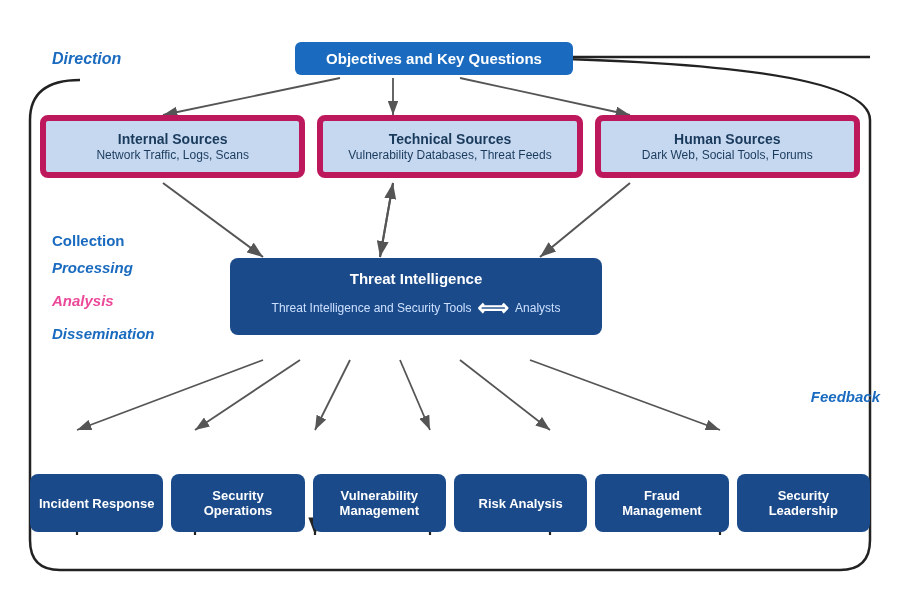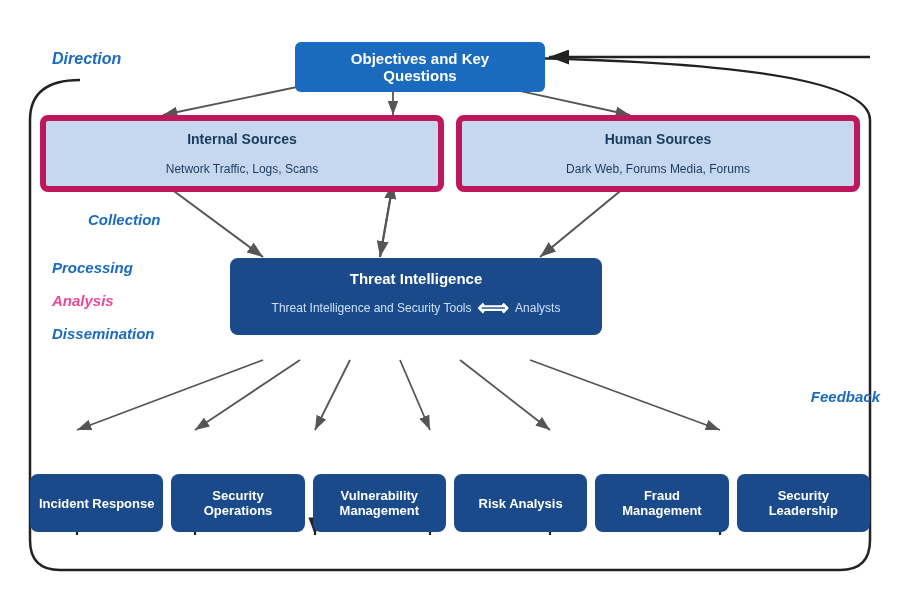--- a/index.html
+++ b/index.html
@@ -27,21 +27,21 @@
       position: absolute;
       background: #1a6bbf;
       color: #fff;
       border-radius: 6px;
       font-weight: bold;
       font-size: 15px;
       padding: 8px 18px;
       text-align: center;
       top: 42px;
       left: 295px;
-      width: 250px;
+      width: 278px;
     }
     .box-sources-wrapper {
       position: absolute;
       top: 115px;
       left: 40px;
       right: 40px;
       display: flex;
       justify-content: space-between;
       gap: 12px;
     }
@@ -54,21 +54,21 @@
       text-align: center;
     }
     .box-source .title {
       font-weight: bold;
       font-size: 14px;
       color: #1a3a5c;
     }
     .box-source .subtitle {
       font-size: 12px;
       color: #1a3a5c;
-      margin-top: 15px;
+      margin-top: 1px;
     }
     
     .box-threat {
       position: absolute;
       background: #1a4a8a;
       color: #fff;
       border-radius: 8px;
       top: 258px;
       left: 230px;
       width: 372px;
@@ -127,27 +127,25 @@
       position: absolute;
       top: 50px;
       left: 52px;
       color: #1a6bbf;
       font-weight: bold;
       font-size: 16px;
       font-style: italic;
     }
     .label-collection {
       position: absolute;
-      top: 211px;
-      left: 52px;
-      color: #1a6bbf;
-      font-weight: bold;
-      font-size: 15px;
-      font-style: italic;
-      margin-left: 36px;
+      top: 232px;
+      left: 52px;
+      color: #1a6bbf;
+      font-weight: bold;
+      font-size: 15px;
     }
     .label-processing {
       position: absolute;
       top: 259px;
       left: 52px;
       color: #1a6bbf;
       font-weight: bold;
       font-size: 15px;
       font-style: italic;
     }
@@ -240,22 +238,26 @@
   <div class="label-direction">Direction</div>
 
   <div class="box-objectives">Objectives and Key Questions</div>
 
   <div class="box-sources-wrapper">
     <div class="box-source">
       <div class="title">Internal Sources</div>
       <div class="subtitle">Network Traffic, Logs, Scans</div>
     </div>
     <div class="box-source">
+      <div class="title">Technical Sources</div>
+      <div class="subtitle">Vulnerability Databases, Threat Feeds</div>
+    </div>
+    <div class="box-source">
       <div class="title">Human Sources</div>
-      <div class="subtitle">Dark Web, Forums Media, Forums</div>
+      <div class="subtitle">Dark Web, Social Tools, Forums</div>
     </div>
   </div>
 
   <div class="label-collection">Collection</div>
   <div class="label-processing">Processing</div>
   <div class="label-analysis">Analysis</div>
   <div class="label-dissemination">Dissemination</div>
 
   <div class="box-threat">
     <div class="title">Threat Intelligence</div>

